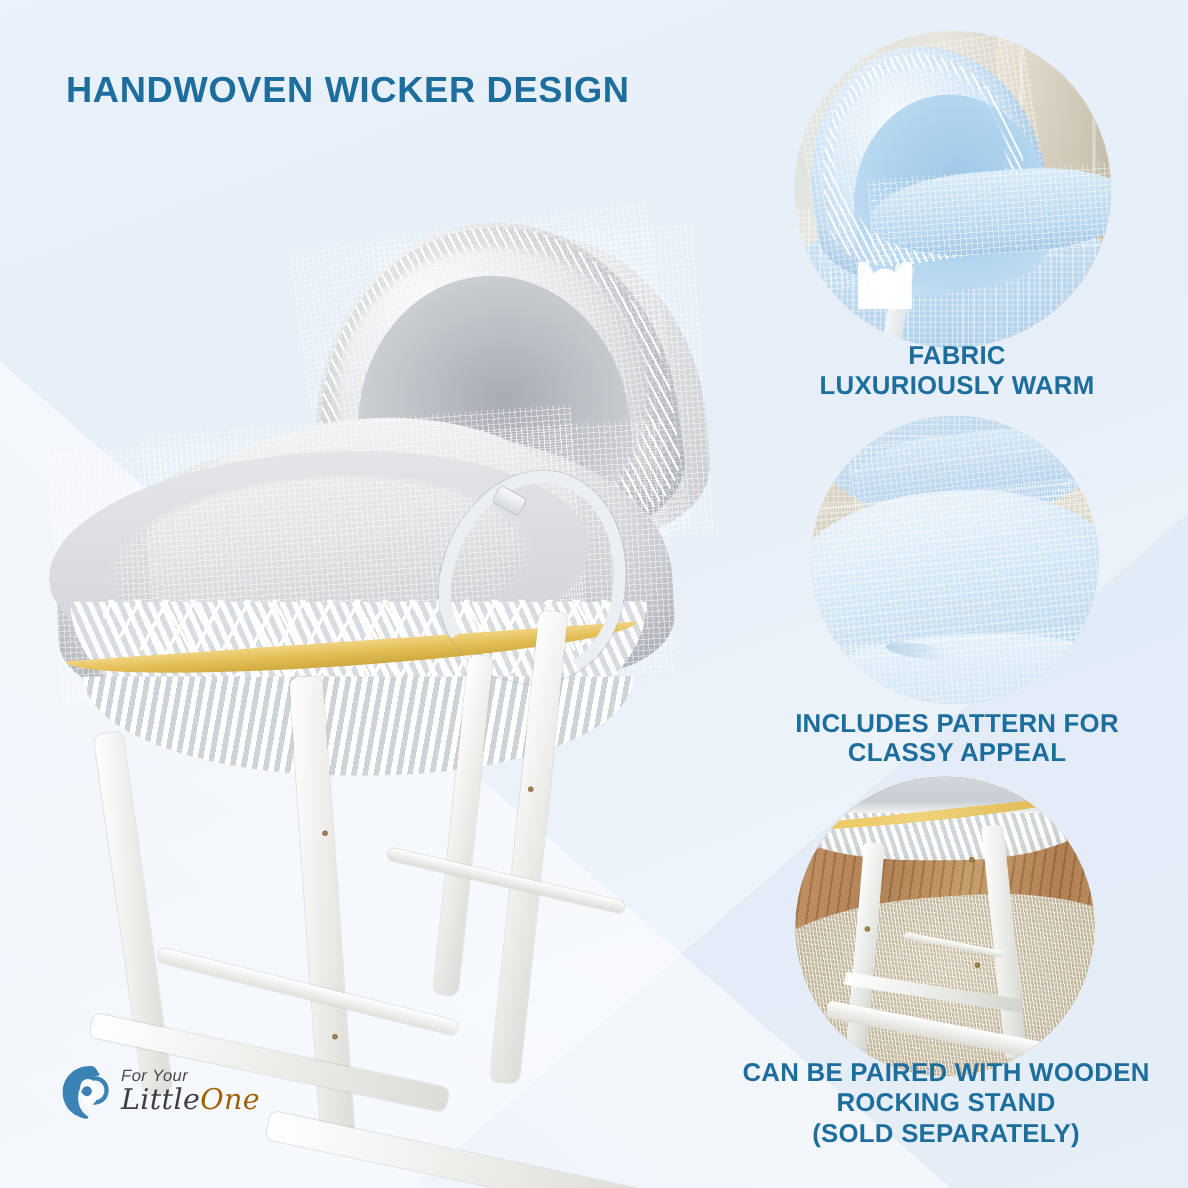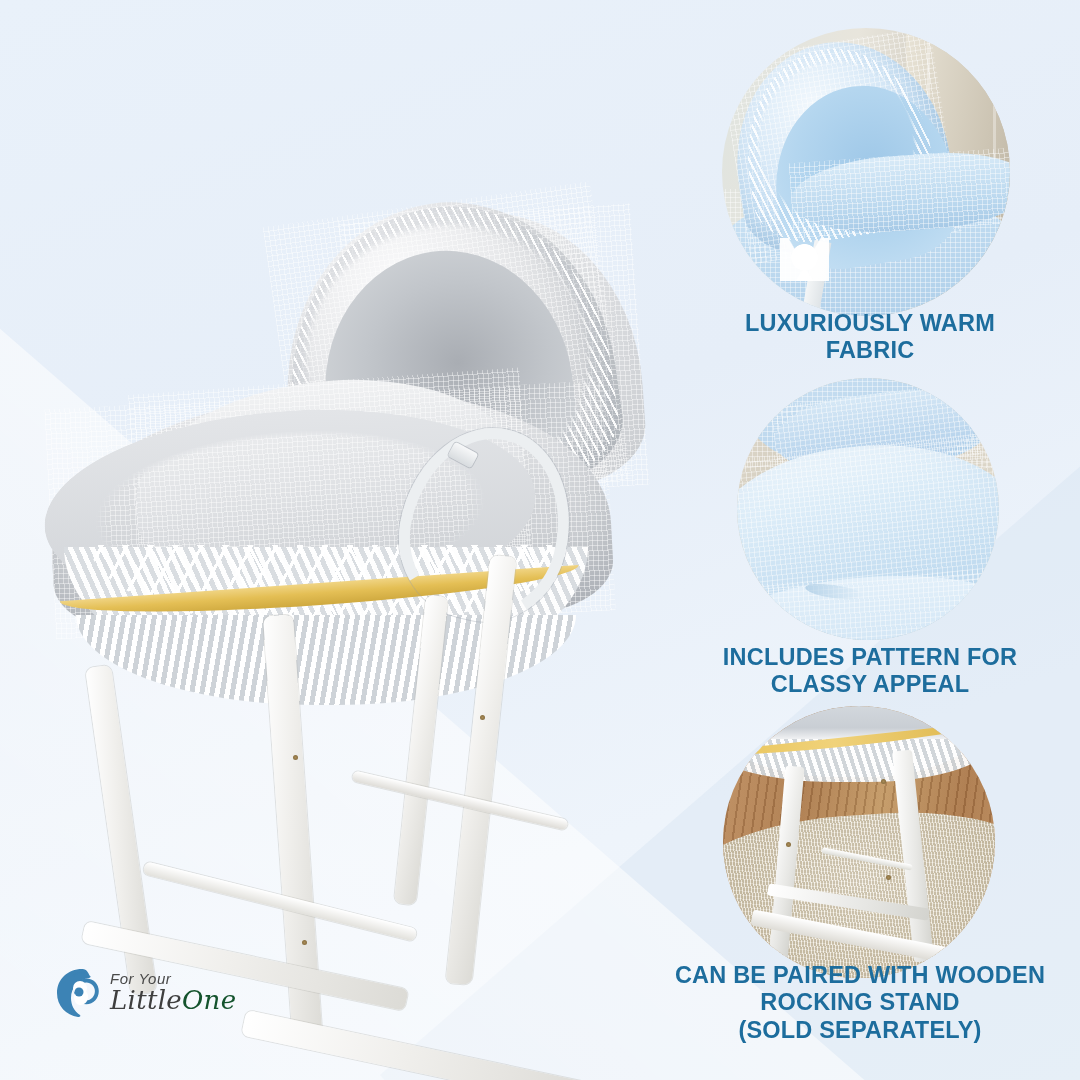--- a/index.html
+++ b/index.html
@@ -193,31 +193,32 @@
      background:linear-gradient(180deg,#fff,#dedcd7);}
 
   
   #logo{position:absolute;left:52px;top:966px;width:190px;height:74px;}
   .logo-text{position:absolute;left:58px;top:4px;color:#3c83b5;}
   .logo-l1{font-family:Liberation Sans, sans-serif;font-style:italic;font-size:15px;color:#4a4a4a;
      letter-spacing:.5px;}
   .logo-l2{font-family:"DejaVu Serif",serif;font-style:italic;font-size:26px;
      margin-top:-2px;letter-spacing:.3px;}
   .logo-l2 .lt{color:#3f3f3f;}
-  .logo-l2 .on{color:#14532d;}
+  .logo-l2 .on{color:#a16207;}
 </style>
 </head>
 <body>
 
 <div id="stage">
 
   <div class="bg-base"></div>
   <div class="bg-diag2"></div>
   <div class="bg-diag"></div>
 
+  <div class="headline">HANDWOVEN WICKER DESIGN</div>
 
   <div id="hero">
     <div class="h-hood-back">
         <div class="waffle"></div>
       </div>
     <div class="h-hood">
         <div class="waffle"></div>
       </div>
     <div class="h-hood-in"></div>
     <div class="h-ruffle"></div>
@@ -265,22 +266,22 @@
       <div class="p1-hood-in"></div>
       <div class="p1-ruffle"></div>
       <div class="p1-roll">
           <div class="waffle"></div>
         </div>
       <div class="p1-strap"></div>
       <div class="p1-bow"></div>
     </div>
   </div>
   <div class="caption" id="cap1">
+    <div>FABRIC</div>
     <div>LUXURIOUSLY WARM</div>
-    <div>FABRIC</div>
   </div>
 
   <div class="photo" id="photo2">
     <div class="ph-inner">
       <div class="p2-bg"></div>
       <div class="p2-back">
           <div class="waffle"></div>
         </div>
       <div class="p2-pillow">
           <div class="waffle"></div>

